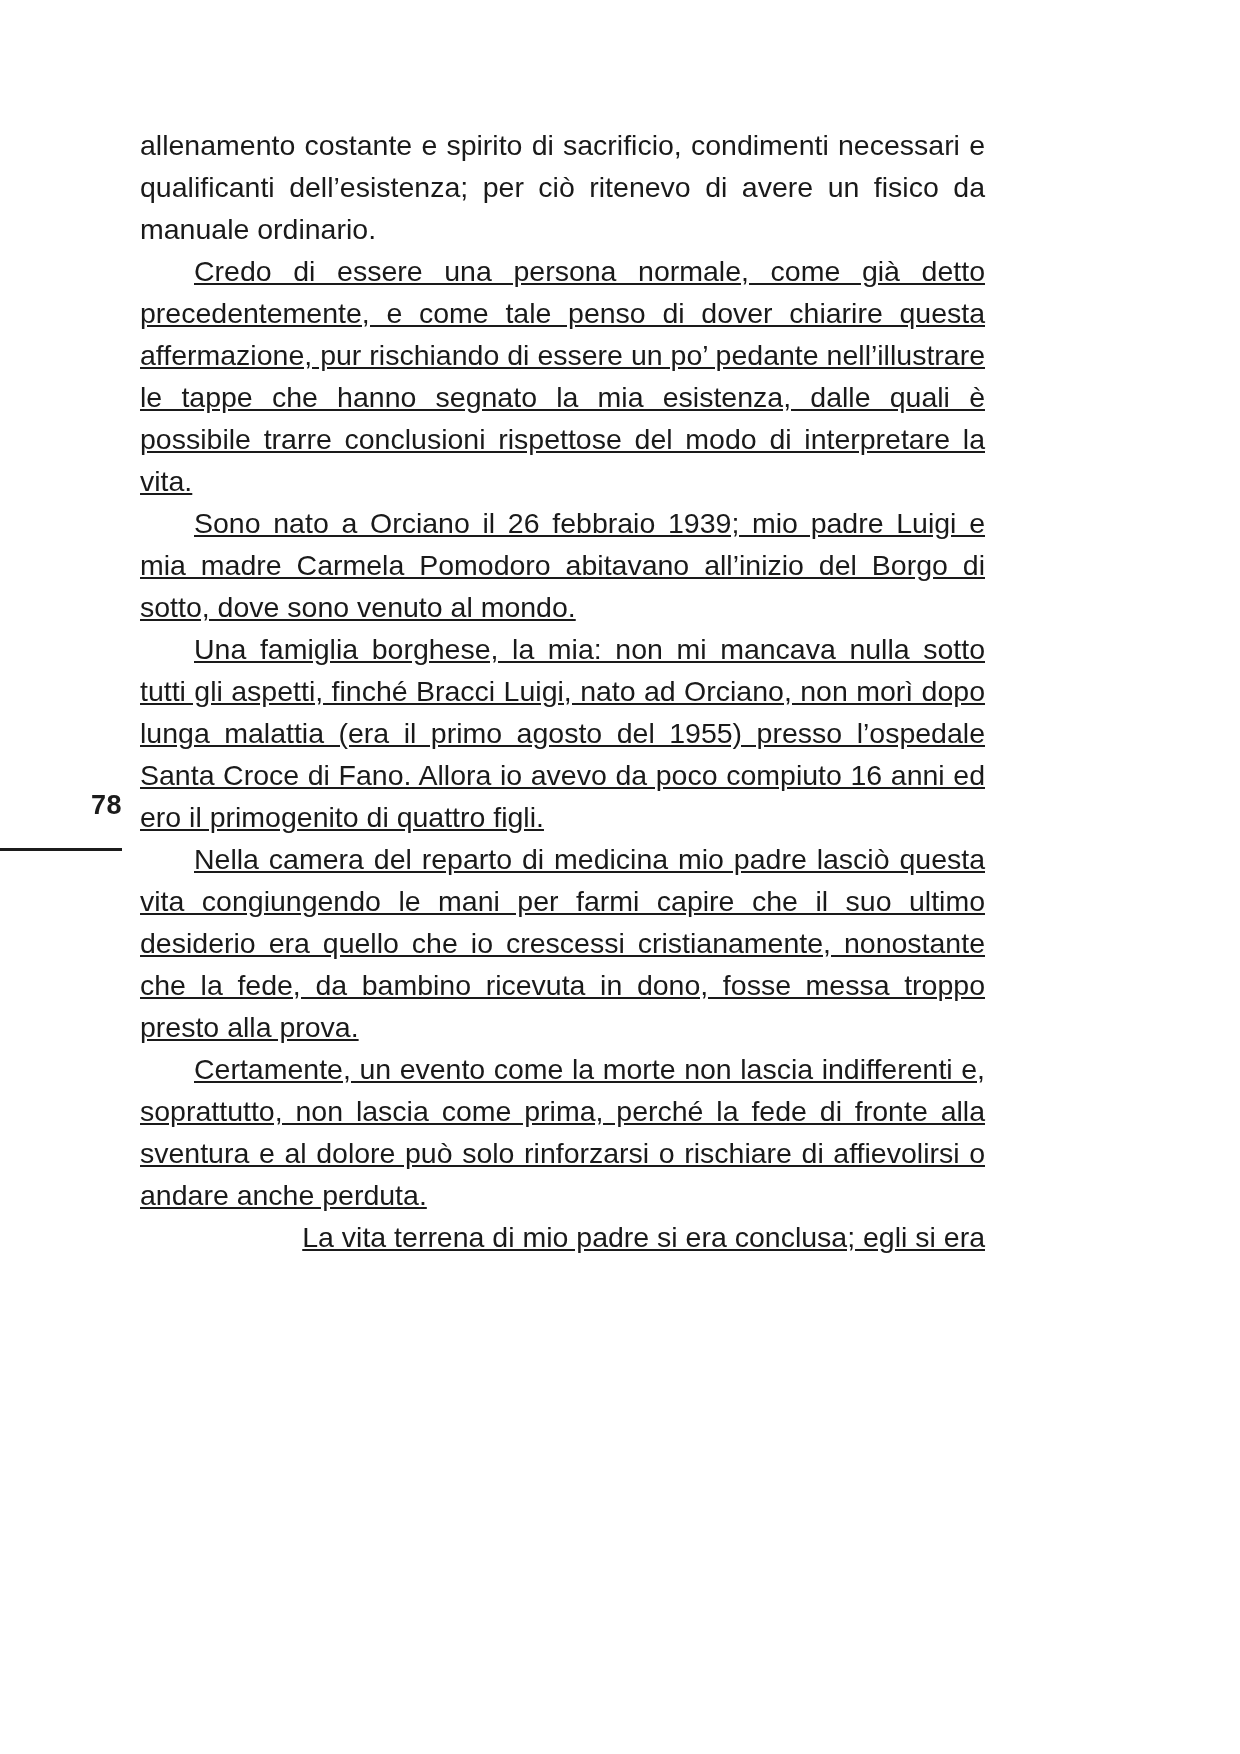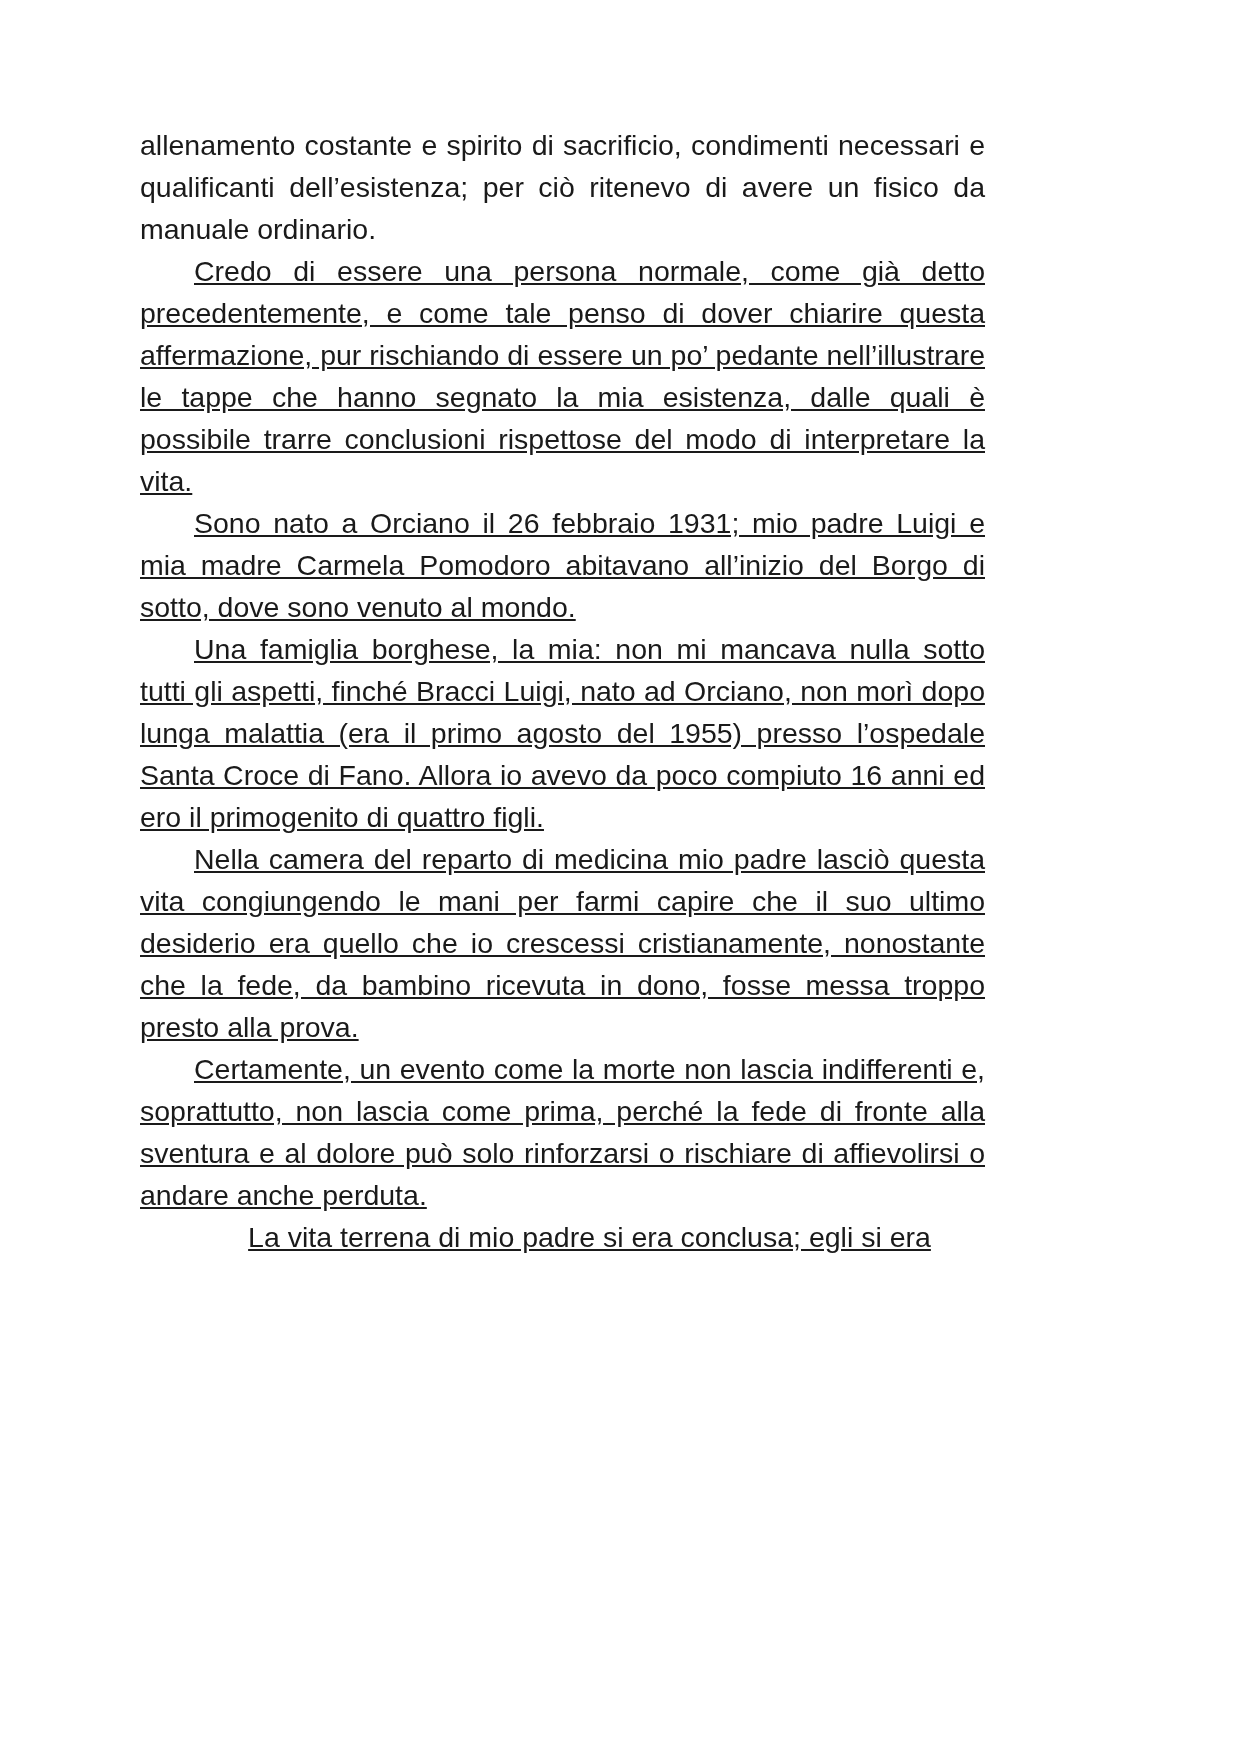--- a/index.html
+++ b/index.html
@@ -70,36 +70,40 @@
     font-family: "Liberation Sans", sans-serif;
     font-weight: 400;
     hyphens: none;
     word-spacing: 0px;
   }
   .para.indent {
     text-indent: 54px;
     text-decoration: underline;
   }
   .para.last {
-    text-align: center;
+    text-align: right;
   }
 </style>
 </head>
 <body>
 
 <div class="page">
 
+  <div class="folio-block">
+    <div class="folio-number">78</div>
+    <div class="folio-rule"></div>
+  </div>
 
   <div class="text-column">
 
     <p class="para">allenamento costante e spirito di sacrificio, condimenti necessari e qualificanti dell’esistenza; per ciò ritenevo di avere un fisico da manuale ordinario.</p>
 
     <p class="para indent">Credo di essere una persona normale, come già detto precedentemente, e come tale penso di dover chiarire questa affermazione, pur rischiando di essere un po’ pedante nell’illustrare le tappe che hanno segnato la mia esistenza, dalle quali è possibile trarre conclusioni rispettose del modo di interpretare la vita.</p>
 
-    <p class="para indent">Sono nato a Orciano il 26 febbraio 1931; mio padre Luigi e mia madre Carmela Pomodoro abitavano all’inizio del Borgo di sotto, dove sono venuto al mondo.</p>
+    <p class="para indent">Sono nato a Orciano il 26 febbraio 1939; mio padre Luigi e mia madre Carmela Pomodoro abitavano all’inizio del Borgo di sotto, dove sono venuto al mondo.</p>
 
 
     <p class="para indent">Una famiglia borghese, la mia: non mi mancava nulla sotto tutti gli aspetti, finché Bracci Luigi, nato ad Orciano, non morì dopo lunga malattia (era il primo agosto del 1955) presso l’ospedale Santa Croce di Fano. Allora io avevo da poco compiuto 16 anni ed ero il primogenito di quattro figli.</p>
 
     <p class="para indent">Nella camera del reparto di medicina mio padre lasciò questa vita congiungendo le mani per farmi capire che il suo ultimo desiderio era quello che io crescessi cristianamente, nonostante che la fede, da bambino ricevuta in dono, fosse messa troppo presto alla prova.</p>
 
     <p class="para indent">Certamente, un evento come la morte non lascia indifferenti e, soprattutto, non lascia come prima, perché la fede di fronte alla sventura e al dolore può solo rinforzarsi o rischiare di affievolirsi o andare anche perduta.</p>
 
 
     <p class="para indent last">La vita terrena di mio padre si era conclusa; egli si era</p>

